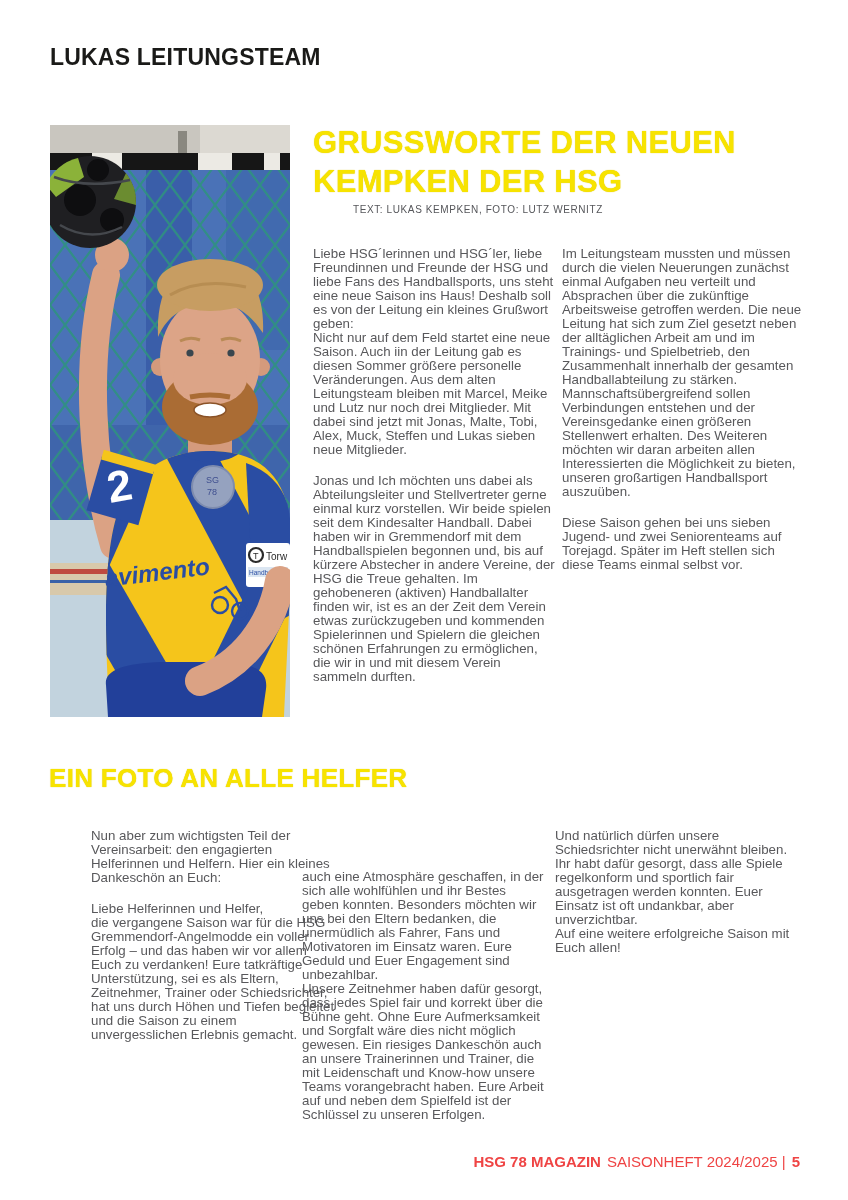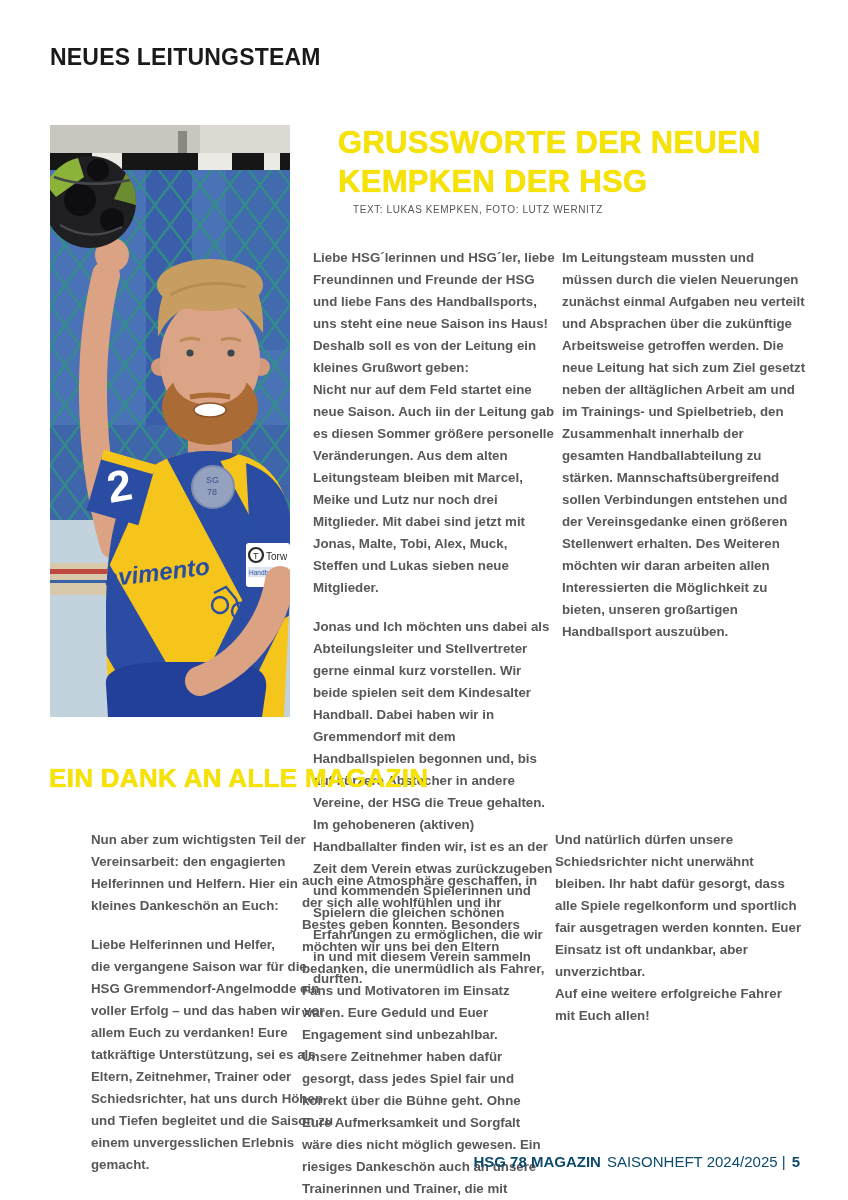--- a/index.html
+++ b/index.html
@@ -1,41 +1,41 @@
 <!DOCTYPE html>
 <html><head>
 <meta charset="utf-8">
 <style>
   html,body{margin:0;padding:0;}
   body{font-family:"Liberation Sans","DejaVu Sans",sans-serif;background:#e8e8e8;}
   .page{position:relative;width:848px;height:1200px;background:#ffffff;margin:0 auto;overflow:hidden;}
   .kicker{position:absolute;left:50px;top:44px;font-size:23px;font-weight:900;letter-spacing:0.2px;color:#1a1a18;}
   .photo-wrap{position:absolute;left:50px;top:125px;width:240px;height:592px;overflow:hidden;background:#4a72b7;}
-  .headline{position:absolute;left:313px;top:123px;width:500px;font-size:31px;line-height:39px;font-weight:800;color:#f7e300;text-shadow:0 0 1px #d8bf00;letter-spacing:0.3px;margin-left:25px;}
+  .headline{position:absolute;left:313px;top:123px;width:500px;font-size:31px;line-height:39px;font-weight:800;color:#f7e300;text-shadow:0 0 1px #d8bf00;letter-spacing:0.3px;}
   .byline{position:absolute;left:313px;top:204px;font-size:10px;letter-spacing:0.6px;color:#55565a;margin-left:40px;}
-  .col{position:absolute;font-size:13.3px;line-height:22px;color:#58585b;text-align:left;font-weight:bold;}
+  .col{position:absolute;font-size:13.3px;line-height:14px;color:#58585b;text-align:left;}
   .col p{margin:0;white-space:pre-line;}
   .col p.gap{margin-top:17px;}
   .headline2{position:absolute;left:49px;top:763px;font-size:26px;font-weight:800;color:#f7e300;text-shadow:0 0 1px #d8bf00;letter-spacing:0.3px;}
   .a1c1{left:313px;top:247px;width:243px;}
   .a1c2{left:562px;top:247px;width:246px;}
   .a2c1{left:49px;top:829px;width:244px;margin-left:42px;}
   .a2c2{left:302px;top:870px;width:244px;}
   .a2c3{left:555px;top:829px;width:249px;}
-  .footer{position:absolute;right:48px;top:1153px;font-size:15px;color:#0c4a6e;white-space:nowrap;margin-left:23px;}
+  .footer{position:absolute;right:48px;top:1153px;font-size:15px;color:#ef4444;white-space:nowrap;margin-left:23px;}
   .footer .mag{font-weight:800;}
   .footer .issue{font-weight:500;margin-left:6px;}
   .footer .pg{font-weight:800;margin-left:6px;}
 </style>
 </head>
 <body>
 
 <div class="page">
 
-  <div class="kicker">NEUES LEITUNGSTEAM</div>
+  <div class="kicker">LUKAS LEITUNGSTEAM</div>
 
   <div class="photo-wrap">
     <svg width="240" height="592" viewBox="0 0 240 592">
       <defs>
         <pattern id="net" width="30" height="40" patternUnits="userSpaceOnUse">
           <path d="M0,20 L15,0 L30,20 L15,40 Z" fill="none" stroke="#2f9180" stroke-width="2.2"></path>
         </pattern>
         <clipPath id="torsoClip">
           <path d="M60,592 C52,480 56,412 72,376 C90,342 120,326 160,326 C200,326 226,342 236,376 C244,406 240,470 234,592 Z"></path>
         </clipPath>
@@ -149,37 +149,38 @@
   <div class="byline">TEXT: LUKAS KEMPKEN, FOTO: LUTZ WERNITZ</div>
 
   <div class="col a1c1">
     <p>Liebe HSG´lerinnen und HSG´ler, liebe Freundinnen und Freunde der HSG und liebe Fans des Handballsports, uns steht eine neue Saison ins Haus! Deshalb soll es von der Leitung ein kleines Grußwort geben:</p>
     <p>Nicht nur auf dem Feld startet eine neue Saison. Auch iin der Leitung gab es diesen Sommer größere personelle Veränderungen. Aus dem alten Leitungsteam bleiben mit Marcel, Meike und Lutz nur noch drei Mitglieder. Mit dabei sind jetzt mit Jonas, Malte, Tobi, Alex, Muck, Steffen und Lukas sieben neue Mitglieder.</p>
     <p class="gap">Jonas und Ich möchten uns dabei als Abteilungsleiter und Stellvertreter gerne einmal kurz vorstellen. Wir beide spielen seit dem Kindesalter Handball. Dabei haben wir in Gremmendorf mit dem Handballspielen begonnen und, bis auf kürzere Abstecher in andere Vereine, der HSG die Treue gehalten. Im gehobeneren (aktiven) Handballalter finden wir, ist es an der Zeit dem Verein etwas zurückzugeben und kommenden Spielerinnen und Spielern die gleichen schönen Erfahrungen zu ermöglichen, die wir in und mit diesem Verein sammeln durften.</p>
   </div>
 
   <div class="col a1c2">
     <p>Im Leitungsteam mussten und müssen durch die vielen Neuerungen zunächst einmal Aufgaben neu verteilt und Absprachen über die zukünftige Arbeitsweise getroffen werden. Die neue Leitung hat sich zum Ziel gesetzt neben der alltäglichen Arbeit am und im Trainings- und Spielbetrieb, den Zusammenhalt innerhalb der gesamten Handballabteilung zu stärken. Mannschaftsübergreifend sollen Verbindungen entstehen und der Vereinsgedanke einen größeren Stellenwert erhalten. Des Weiteren möchten wir daran arbeiten allen Interessierten die Möglichkeit zu bieten, unseren großartigen Handballsport auszuüben.</p>
+    <p class="gap">Diese Saison gehen bei uns sieben Jugend- und zwei Seniorenteams auf Torejagd. Später im Heft stellen sich diese Teams einmal selbst vor.</p>
   </div>
 
-  <div class="headline2">EIN DANK AN ALLE MAGAZIN</div>
+  <div class="headline2">EIN FOTO AN ALLE HELFER</div>
 
   <div class="col a2c1">
     <p>Nun aber zum wichtigsten Teil der Vereinsarbeit: den engagierten Helferinnen und Helfern. Hier ein kleines Dankeschön an Euch:</p>
     <p class="gap">Liebe Helferinnen und Helfer,
 die vergangene Saison war für die HSG Gremmendorf-Angelmodde ein voller Erfolg – und das haben wir vor allem Euch zu verdanken! Eure tatkräftige Unterstützung, sei es als Eltern, Zeitnehmer, Trainer oder Schiedsrichter, hat uns durch Höhen und Tiefen begleitet und die Saison zu einem unvergesslichen Erlebnis gemacht.</p>
   </div>
 
   <div class="col a2c2">
     <p>auch eine Atmosphäre geschaffen, in der sich alle wohlfühlen und ihr Bestes geben konnten. Besonders möchten wir uns bei den Eltern bedanken, die unermüdlich als Fahrer, Fans und Motivatoren im Einsatz waren. Eure Geduld und Euer Engagement sind unbezahlbar.</p>
     <p>Unsere Zeitnehmer haben dafür gesorgt, dass jedes Spiel fair und korrekt über die Bühne geht. Ohne Eure Aufmerksamkeit und Sorgfalt wäre dies nicht möglich gewesen. Ein riesiges Dankeschön auch an unsere Trainerinnen und Trainer, die mit Leidenschaft und Know-how unsere Teams vorangebracht haben. Eure Arbeit auf und neben dem Spielfeld ist der Schlüssel zu unseren Erfolgen.</p>
   </div>
 
   <div class="col a2c3">
     <p>Und natürlich dürfen unsere Schiedsrichter nicht unerwähnt bleiben. Ihr habt dafür gesorgt, dass alle Spiele regelkonform und sportlich fair ausgetragen werden konnten. Euer Einsatz ist oft undankbar, aber unverzichtbar.</p>
-    <p>Auf eine weitere erfolgreiche Fahrer mit Euch allen!</p>
+    <p>Auf eine weitere erfolgreiche Saison mit Euch allen!</p>
   </div>
 
   <div class="footer">
     <span class="mag">HSG 78 MAGAZIN</span><span class="issue">SAISONHEFT 2024/2025 |</span><span class="pg">5</span>
   </div>
 
 </div>
 
 </body></html>

